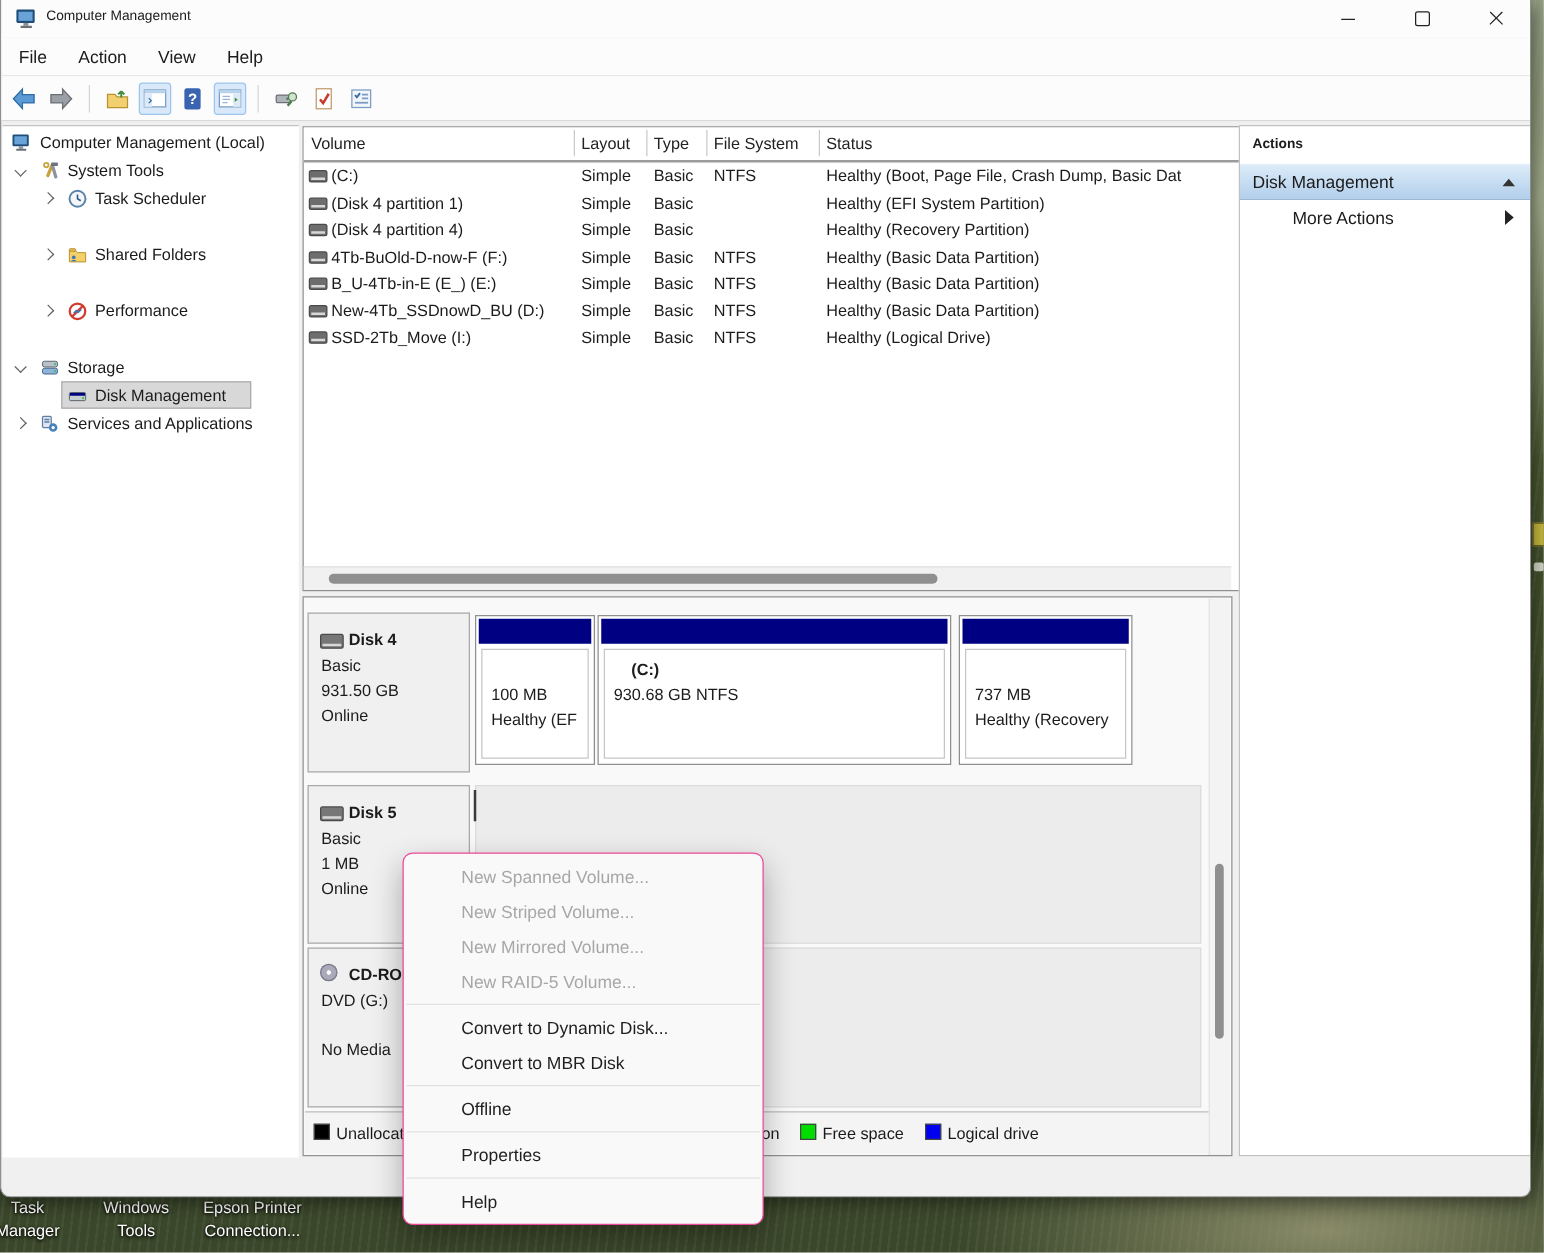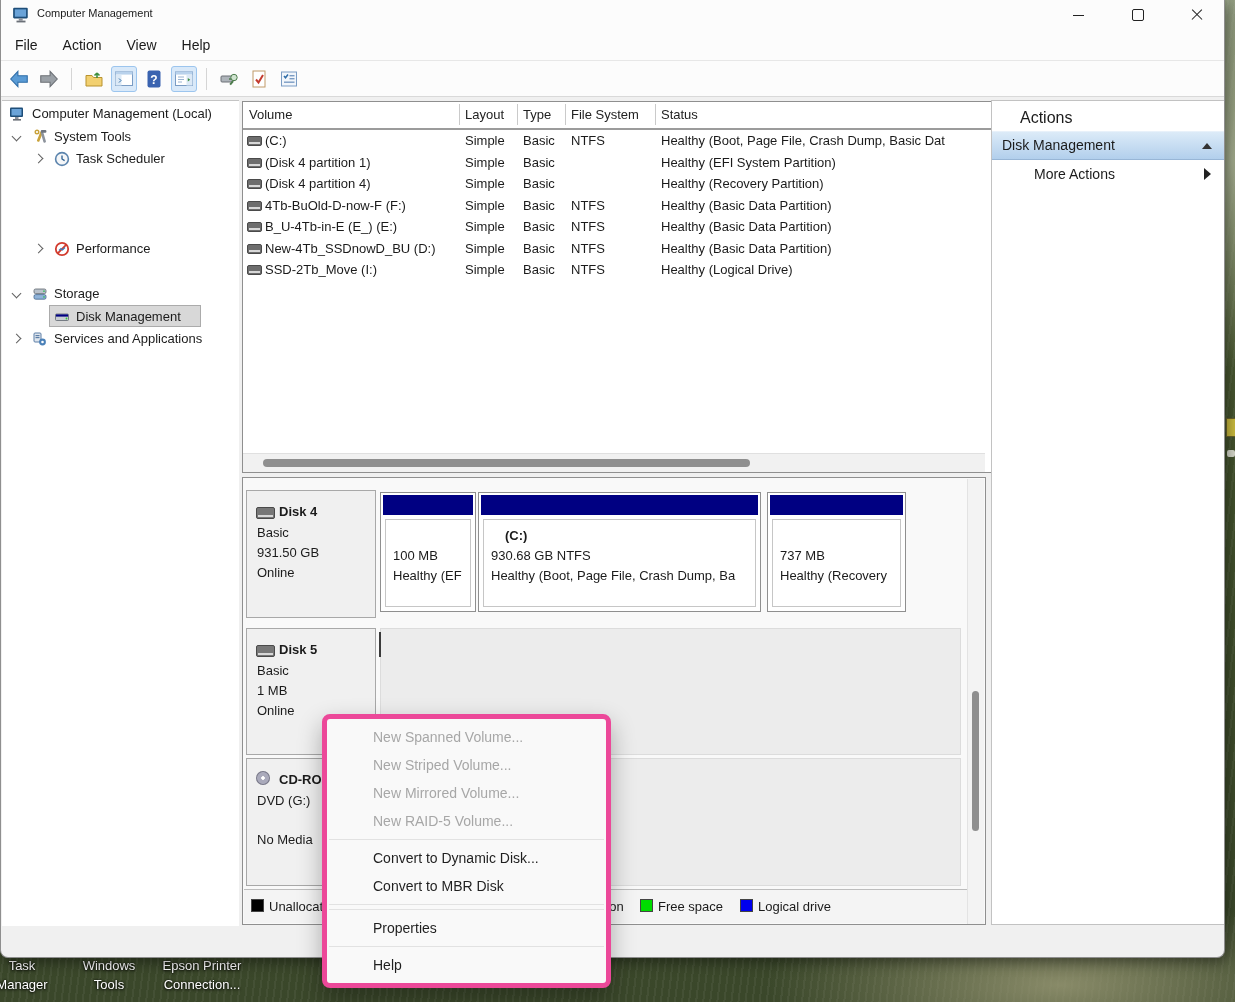--- a/index.html
+++ b/index.html
@@ -62,32 +62,32 @@
   .pinner{position:absolute;left:4px;right:4px;top:26px;bottom:4px;border:1px solid #c6c6c6;
           padding:8px 0 0 7px;overflow:hidden;white-space:nowrap}
   .pt{height:20px;font-size:13px} .pt.b{font-weight:bold;padding-left:14px}
   .mediabox{background:#ececec;border:1px solid #dcdcdc;box-sizing:border-box}
   .vscroll{right:1px;top:1px;width:16px;height:445px;background:#f3f3f3;border-left:1px solid #e3e3e3}
   .vthumb{left:4px;top:212px;width:7px;height:140px;background:#8f8f8f;border-radius:4px}
   .legendbar{left:1px;right:1px;bottom:1px;height:33px;background:#f4f4f4;border-top:1px solid #bdbdbd}
   .lsq{position:absolute;top:9px;width:13px;height:13px;border:1px solid #444;box-sizing:border-box}
   .llabel{position:absolute;top:9px;font-size:13px;white-space:nowrap}
   .actions-pane{left:990px;top:100px;width:234px;height:825px;background:#fff;border:1px solid #c2c2c2;box-sizing:border-box}
-  .ahdr{left:28px;top:8px;font-size:16px;font-weight:normal}
+  .ahdr{left:10px;top:8px;font-size:11px;font-weight:bold}
   .agroup{left:0;top:30px;width:232px;height:29px;background:linear-gradient(#dcebf8,#b2cfec);
           border-top:1px solid #e8f1fa;border-bottom:1px solid #98b6d6;box-sizing:border-box}
   .agroup-label{position:absolute;left:10px;top:5px;font-size:14px}
   .caret-up{position:absolute;right:12px;top:11px;width:0;height:0;border-left:5px solid transparent;
             border-right:5px solid transparent;border-bottom:6px solid #333}
   .amore{left:0;top:59px;width:232px;height:30px}
   .amore-label{position:absolute;left:42px;top:6px;font-size:14px}
   .tri-right{position:absolute;right:13px;top:8px;width:0;height:0;border-top:6px solid transparent;
              border-bottom:6px solid transparent;border-left:7px solid #222}
   
-  .ctx{left:322px;top:714px;width:289px;z-index:10;background:#f9f9f9;border:5px solid #ec4899;
+  .ctx{left:322px;top:682px;width:289px;z-index:10;background:#f9f9f9;border:1px solid #ec4899;
        border-radius:8px;box-shadow:0 10px 24px rgba(0,0,0,.3);padding:4px 0;box-sizing:border-box}
   .mi{height:28px;line-height:28px;padding-left:46px;font-size:14px;color:#1f1f1f;white-space:nowrap}
   .mi.dis{color:#a7a7a7}
   .msep{height:1px;background:#e2e2e2;margin:4px 2px}
   
   .dt-label{position:absolute;top:956px;font-size:13px;line-height:19px;color:#fff;text-align:center;
             text-shadow:0 1px 3px rgba(0,0,0,.95),0 0 2px rgba(0,0,0,.8);z-index:1;word-wrap:break-word}
   .edge-icon{left:1226px;top:418px;width:9px;height:17px;background:#c9ba3e;border:1px solid #6b632a;z-index:1}
   .edge-frag{left:1227px;top:450px;width:8px;height:7px;background:rgba(240,240,230,.85);border-radius:2px;z-index:1}
 </style>
@@ -223,20 +223,30 @@
     <div class="abs tree-row" style="top:47px">
       <span class="chev r" style="left:33px"></span>
       <svg class="ti" style="left:52px" viewBox="0 0 16 16">
           <circle cx="8" cy="8" r="6.4" fill="#f4f6f8" stroke="#5b84ad" stroke-width="1.6"></circle>
           <path d="M8 4.5V8l2.6 1.6" stroke="#2b5d8f" stroke-width="1.3" fill="none"></path>
         </svg>
       <span class="abs tlabel" style="left:74px">Task Scheduler</span>
     </div>
 
 
+    <div class="abs tree-row" style="top:92px">
+      <span class="chev r" style="left:33px"></span>
+      <svg class="ti" style="left:52px" viewBox="0 0 16 16">
+          <path d="M1.5 4.5h5l1.4 1.6h6.6v7.4h-13z" fill="#f4d06a" stroke="#b8922f" stroke-width="0.8"></path>
+          <rect x="1.5" y="3" width="5" height="2" rx="0.6" fill="#e7bd4e" stroke="#b8922f" stroke-width="0.8"></rect>
+          <circle cx="5" cy="9.8" r="1.5" fill="#3f77b5"></circle>
+          <path d="M2.9 13c.3-1.4 3.9-1.4 4.2 0z" fill="#3f77b5"></path>
+        </svg>
+      <span class="abs tlabel" style="left:74px">Shared Folders</span>
+    </div>
 
 
     <div class="abs tree-row" style="top:137px">
       <span class="chev r" style="left:33px"></span>
       <svg class="ti" style="left:52px" viewBox="0 0 16 16">
           <circle cx="8" cy="8" r="6.2" fill="#fff" stroke="#d23b2e" stroke-width="1.8"></circle>
           <path d="M3.7 12.3 12.3 3.7" stroke="#d23b2e" stroke-width="1.8"></path>
           <path d="M5 9.5l2-2 1.5 1.5L11 6.5" stroke="#3f77b5" stroke-width="1.2" fill="none"></path>
         </svg>
       <span class="abs tlabel" style="left:74px">Performance</span>
@@ -366,21 +376,20 @@
         <div class="pt b"></div>
         <div class="pt">100 MB</div>
         <div class="pt">Healthy (EF</div>
       </div>
     </div>
     <div class="abs part" style="left:235px;width:283px">
       <div class="pbar"></div>
       <div class="pinner">
         <div class="pt b">(C:)</div>
         <div class="pt">930.68 GB NTFS</div>
-        <div class="pt">Healthy (Boot, Page File, Crash Dump, Ba</div>
       </div>
     </div>
     <div class="abs part" style="left:524px;width:139px">
       <div class="pbar"></div>
       <div class="pinner">
         <div class="pt b"></div>
         <div class="pt">737 MB</div>
         <div class="pt">Healthy (Recovery</div>
       </div>
     </div>
@@ -435,17 +444,18 @@
 
 <div class="abs ctx">
   <div class="mi dis">New Spanned Volume...</div>
   <div class="mi dis">New Striped Volume...</div>
   <div class="mi dis">New Mirrored Volume...</div>
   <div class="mi dis">New RAID-5 Volume...</div>
   <div class="msep"></div>
   <div class="mi">Convert to Dynamic Disk...</div>
   <div class="mi">Convert to MBR Disk</div>
   <div class="msep"></div>
+  <div class="mi">Offline</div>
   <div class="msep"></div>
   <div class="mi">Properties</div>
   <div class="msep"></div>
   <div class="mi">Help</div>
 </div>
 
 </body></html>

